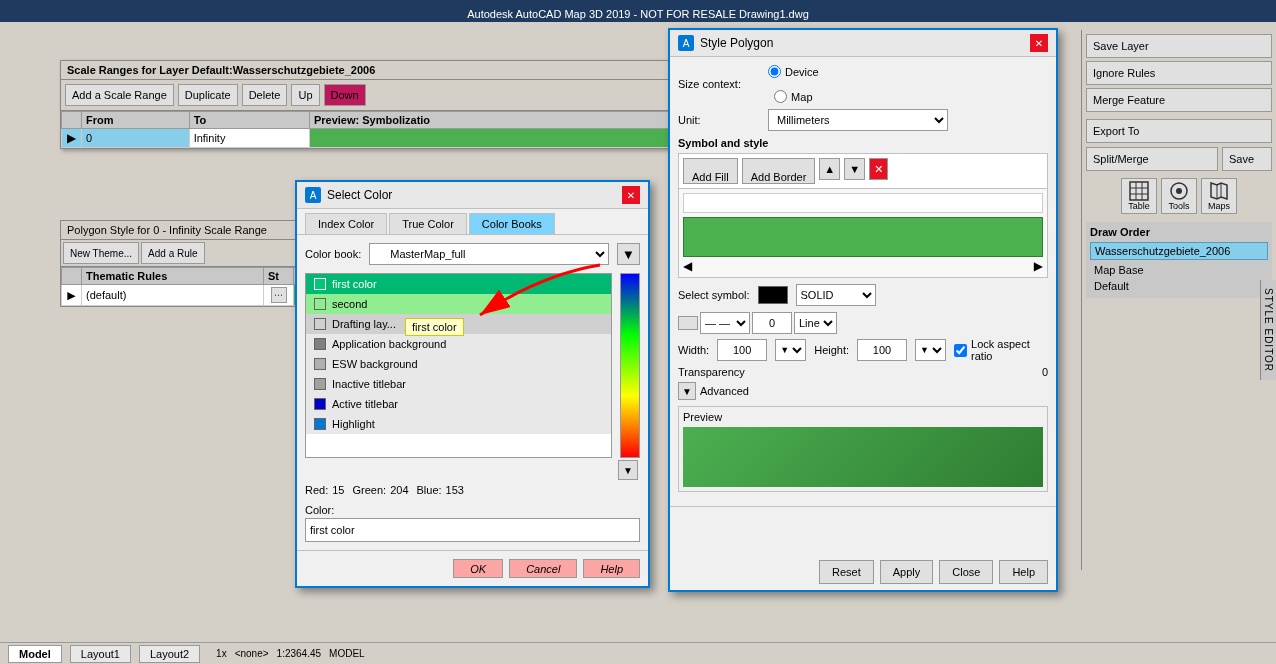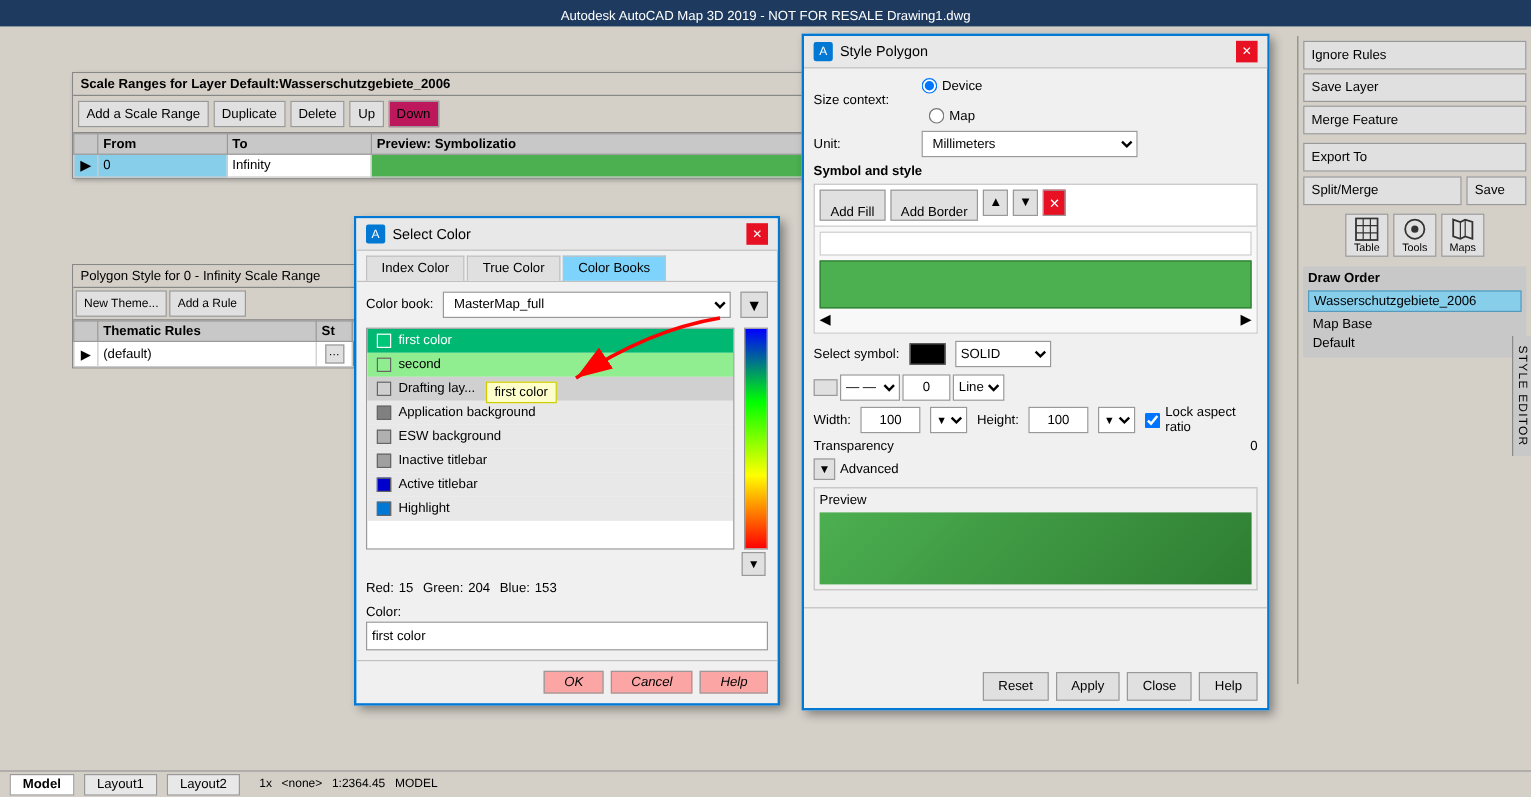--- a/index.html
+++ b/index.html
@@ -59,21 +59,21 @@
     .select-color-dialog { position: absolute; top: 180px; left: 295px; width: 355px; background: #f0f0f0; border: 2px solid #0078d4; box-shadow: 4px 4px 8px rgba(0,0,0,0.4); z-index: 100; }
     .sc-title-bar { background: #e8e8e8; border-bottom: 1px solid #c0c0c0; padding: 4px 8px; display: flex; align-items: center; justify-content: space-between; }
     .sc-title-icon { width: 16px; height: 16px; background: #0078d4; color: white; font-size: 10px; display: flex; align-items: center; justify-content: center; margin-right: 6px; border-radius: 2px; }
     .sc-close-btn { width: 18px; height: 18px; background: #e81123; color: white; border: none; cursor: pointer; font-size: 10px; }
     .sc-tabs { display: flex; gap: 0; border-bottom: 1px solid #c0c0c0; padding: 4px 8px 0; }
     .sc-tab { padding: 4px 12px; border: 1px solid #c0c0c0; border-bottom: none; background: #e0e0e0; cursor: pointer; font-size: 11px; margin-right: 2px; }
     .sc-tab.active { background: #7dd3fc; }
     .sc-body { padding: 8px; }
     .color-book-row { display: flex; align-items: center; gap: 8px; margin-bottom: 8px; }
     .color-book-label { font-size: 11px; }
-    .color-book-select { height: 22px; border: 1px solid #999; background: white; font-size: 11px; flex: 1; padding: 0 4px; }
+    .color-book-select { height: 22px; border: 1px solid #999; background: white; font-size: 11px; flex: 1; padding: 0 16px; }
     .color-list { border: 1px solid #999; background: white; height: 185px; overflow-y: auto; }
     .color-list-item { padding: 4px 8px; cursor: pointer; font-size: 11px; display: flex; align-items: center; }
     .color-list-item.selected { background: #0078d4; color: white; }
     .color-list-item.drafting { background: #d0d0d0; color: black; }
     .color-swatch-indicator { width: 12px; height: 12px; margin-right: 6px; border: 1px solid #666; }
 
     
     .color-gradient-bar { width: 20px; height: 185px; background: linear-gradient(to bottom, #0000ff, #00ff00, #ffff00, #ff0000); border: 1px solid #999; margin-left: 4px; }
 
     .color-values-row { display: flex; gap: 8px; margin-top: 4px; font-size: 11px; }
@@ -123,22 +123,22 @@
 </head>
 <body>
 
 <div class="autocad-header">
   <span>Autodesk AutoCAD Map 3D 2019 - NOT FOR RESALE    Drawing1.dwg</span>
 </div>
 
 <div class="bg-overlay"></div>
 
 <div class="right-sidebar">
+  <button class="right-sidebar-btn">Save Layer</button>
   <button class="right-sidebar-btn">Ignore Rules</button>
-  <button class="right-sidebar-btn">Save Layer</button>
   <div style="display:flex; gap:4px; margin-bottom:4px;">
     <button class="right-sidebar-btn" style="flex:1;">Merge Feature</button>
   </div>
   <button class="right-sidebar-btn">Export To</button>
   <div style="display:flex; gap:4px; margin: 4px 0;">
     <button class="right-sidebar-btn" style="flex:1;">Split/Merge</button>
     <button class="right-sidebar-btn" style="width:50px;">Save</button>
   </div>
 
   <div class="right-sidebar-icons">

